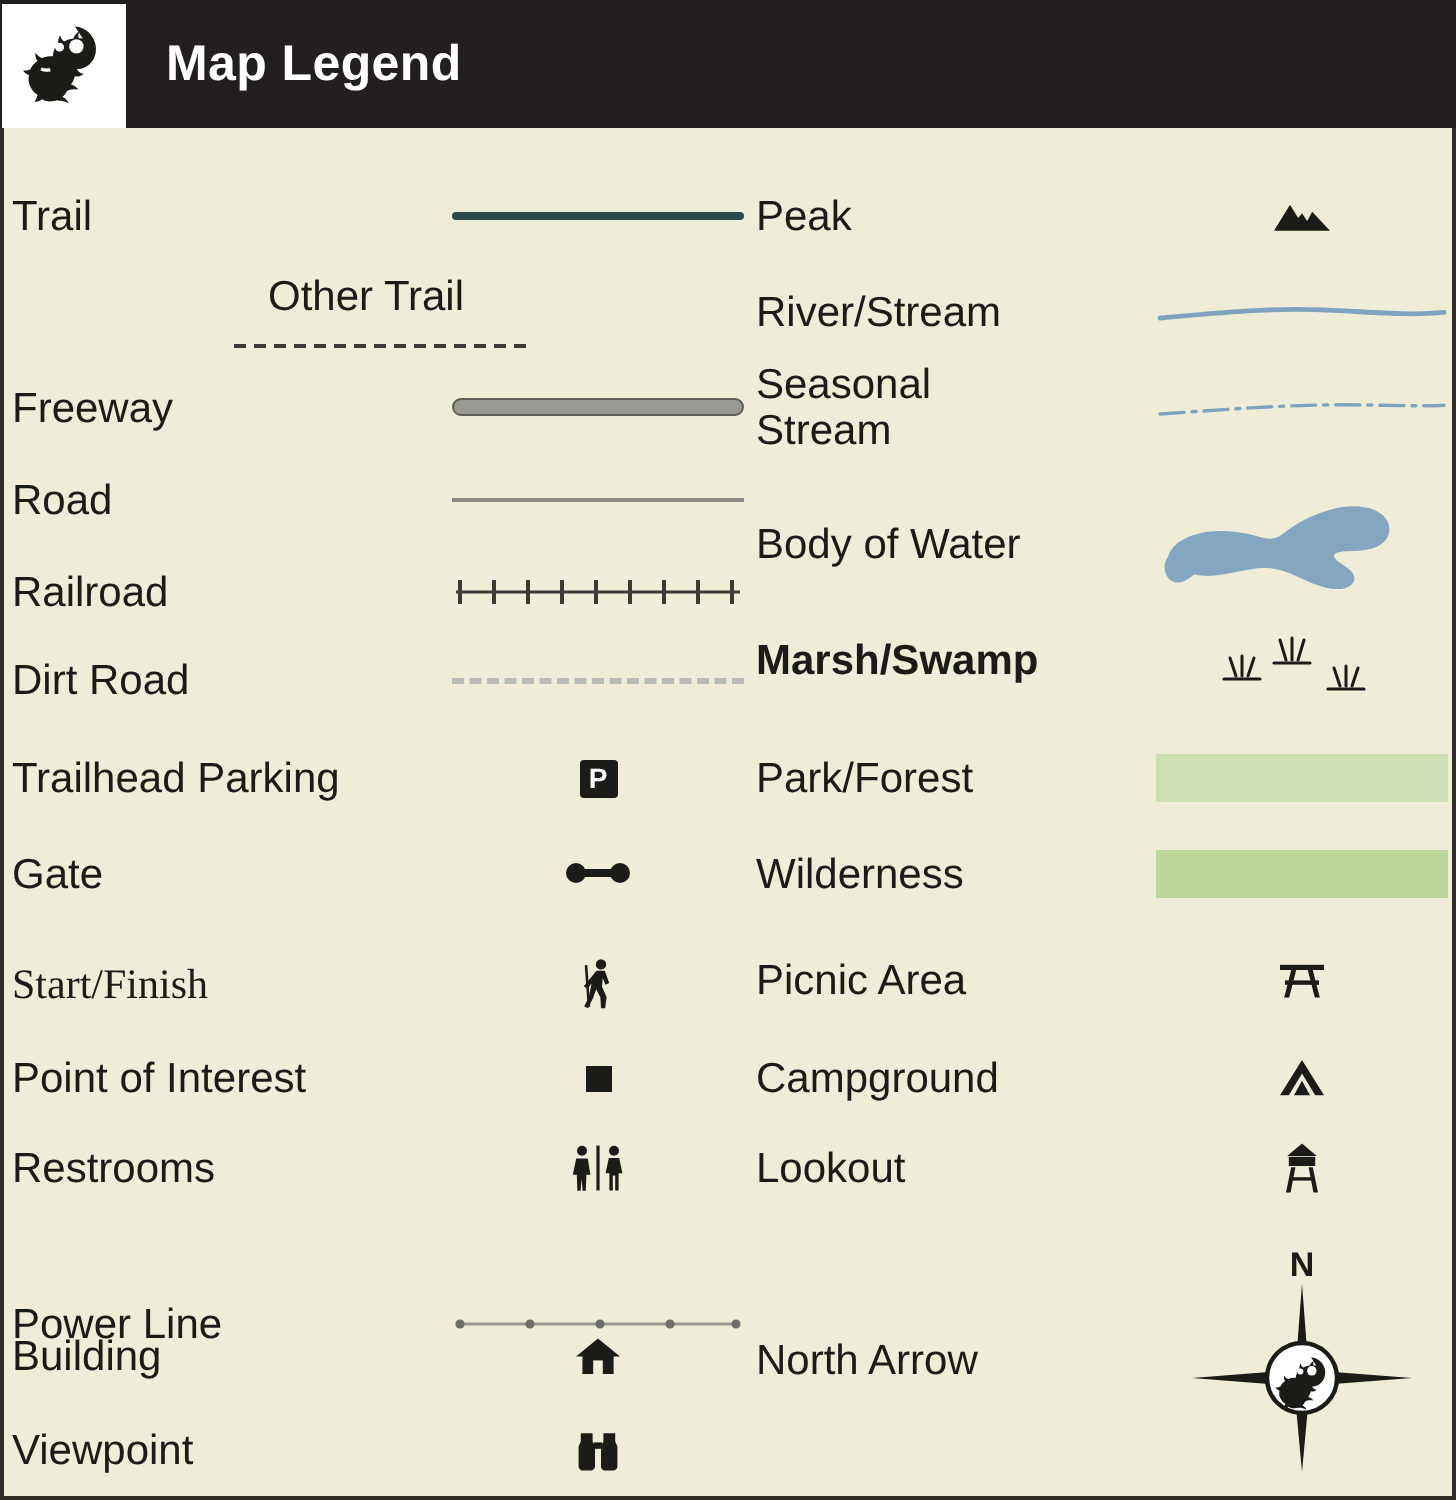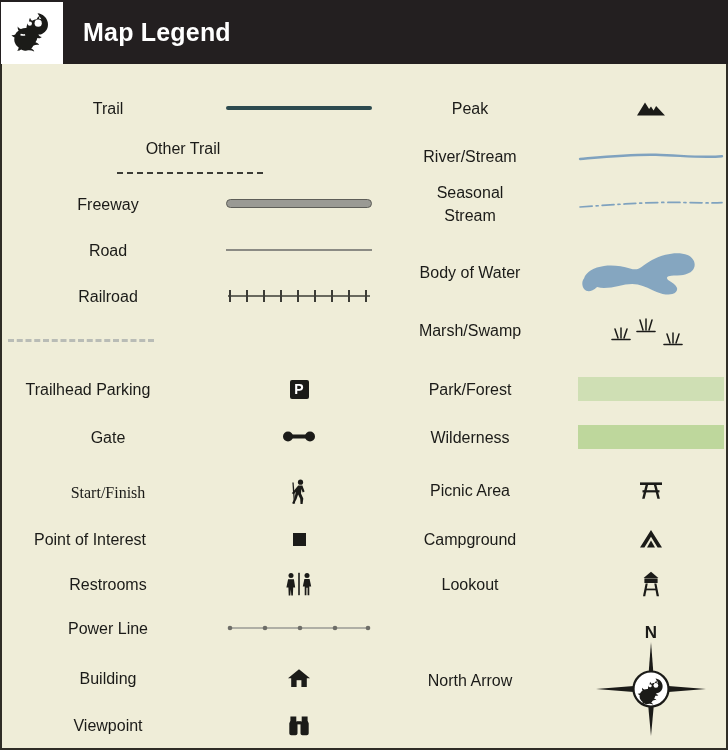--- a/index.html
+++ b/index.html
@@ -74,23 +74,23 @@
 
   
   .row {
     position: absolute;
     display: flex;
     align-items: center;
     box-sizing: border-box;
   }
   .row .label {
     flex: 1 1 auto;
-    text-align: center;
+    text-align: left;
     color: #1b1b18;
-    font-size: 16px;
+    font-size: 21px;
     line-height: 23px;
     padding-right: 14px;
     white-space: pre-line;
   }
   .row .symbol {
     flex: 0 0 auto;
     display: flex;
     align-items: center;
     justify-content: center;
   }
@@ -251,20 +251,21 @@
               <line x1="89" y1="7" x2="89" y2="19"></line>
               <line x1="106" y1="7" x2="106" y2="19"></line>
               <line x1="123" y1="7" x2="123" y2="19"></line>
               <line x1="140" y1="7" x2="140" y2="19"></line>
             </g>
           </svg>
         </div>
       </div>
 
       <div class="row col-left" style="top:256px;height:40px;">
+        <div class="label">Dirt Road</div>
         <div class="symbol">
           <div class="sym-line-wrap">
               <div class="dirt-line"></div>
             </div>
         </div>
       </div>
 
       <div class="row col-left" style="top:305px;height:40px;gap:40px;">
         <div class="label">Trailhead Parking</div>
         <div class="symbol">
@@ -311,21 +312,21 @@
               <circle cx="6" cy="3.4" r="2.5"></circle>
               <path d="M3.1 7.2h5.8l1.3 8.2h-2l-0.3 8h-1.6l-0.5-6.2-0.5 6.2h-1.6l-0.3-8h-2z"></path>
               <rect x="13.2" y="0.8" width="1.6" height="22.4"></rect>
               <circle cx="22" cy="3.4" r="2.5"></circle>
               <path d="M19.4 7h5.2l1.6 7.6h-1.9v8.6h-1.7v-7.4h-1.2v7.4h-1.7v-8.6h-1.9z"></path>
             </g>
           </svg>
         </div>
       </div>
 
-      <div class="row col-left" style="top:544px;height:40px;">
+      <div class="row col-left" style="top:578px;height:40px;">
         <div class="label">Power Line</div>
         <div class="symbol">
           <svg class="powerline-svg" width="146" height="26" viewBox="0 0 146 26" aria-hidden="true">
             <line x1="2" y1="13" x2="144" y2="13" stroke="#9a9a94" stroke-width="1.6"></line>
             <g fill="#6e6e68">
               <circle cx="4" cy="13" r="2.3"></circle>
               <circle cx="39" cy="13" r="2.3"></circle>
               <circle cx="74" cy="13" r="2.3"></circle>
               <circle cx="109" cy="13" r="2.3"></circle>
               <circle cx="142" cy="13" r="2.3"></circle>
@@ -392,21 +393,21 @@
             <path fill="#85a6c0" d="M6 34.5c2-7 10-11.2 20-12.6 9-1.2 18 0.2 26 2.6
               5 1.4 8 1.2 11.5-1.6 6-4.8 14-9.6 24-12.2 8-2 16-2.2 22 0.4
               6.2 2.7 8.6 8.4 6.4 13.2-1.9 4.2-7 6.4-13 6.9-5.4 0.5-9 0-12.2 1
               -2.4 0.8-2.2 2.6 0.2 4.4 3 2.2 6.4 3.9 7.8 6.6 1.4 2.8-0.4 5.9-4.4 6.9
               -4.6 1.2-10.6-0.2-15.6-2.2-6.2-2.5-12-6-19-7.4-6.4-1.3-12.6 0-19 1.4
               -7.4 1.6-15 3-21.6 1.2C10.5 51 5 46.2 4.4 40.8 4.1 38.3 4.6 36.2 6 34.5z"></path>
           </svg>
         </div>
       </div>
 
-      <div class="row col-right" style="top:243px;height:46px;">
+      <div class="row col-right" style="top:243px;height:46px;font-weight:bold;">
         <div class="label">Marsh/Swamp</div>
         <div class="symbol">
           <svg class="marsh-svg" width="146" height="40" viewBox="0 0 146 40" aria-hidden="true">
             <g stroke="#1b1b18" stroke-width="1.5" fill="none" stroke-linecap="round">
 
               <line x1="40" y1="28" x2="37" y2="19"></line>
               <line x1="43" y1="28" x2="43" y2="18"></line>
               <line x1="46" y1="28" x2="49" y2="19"></line>
               <line x1="34" y1="29.5" x2="52" y2="29.5" stroke-width="1.6"></line>
 

